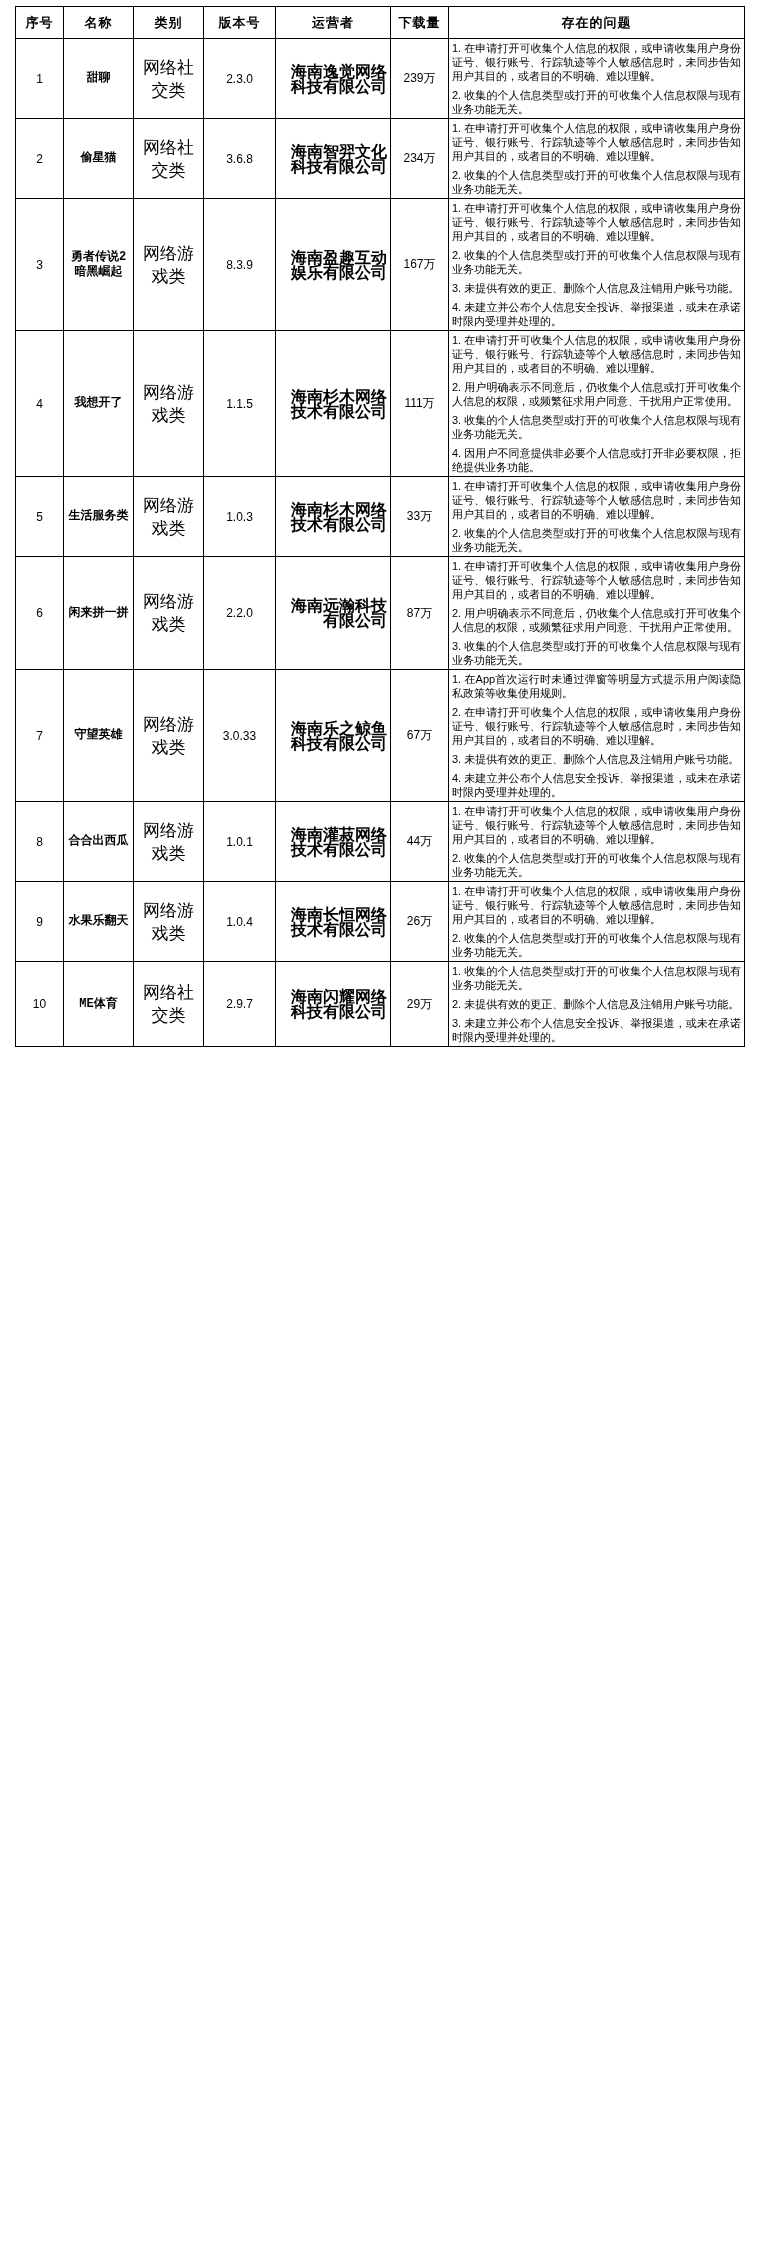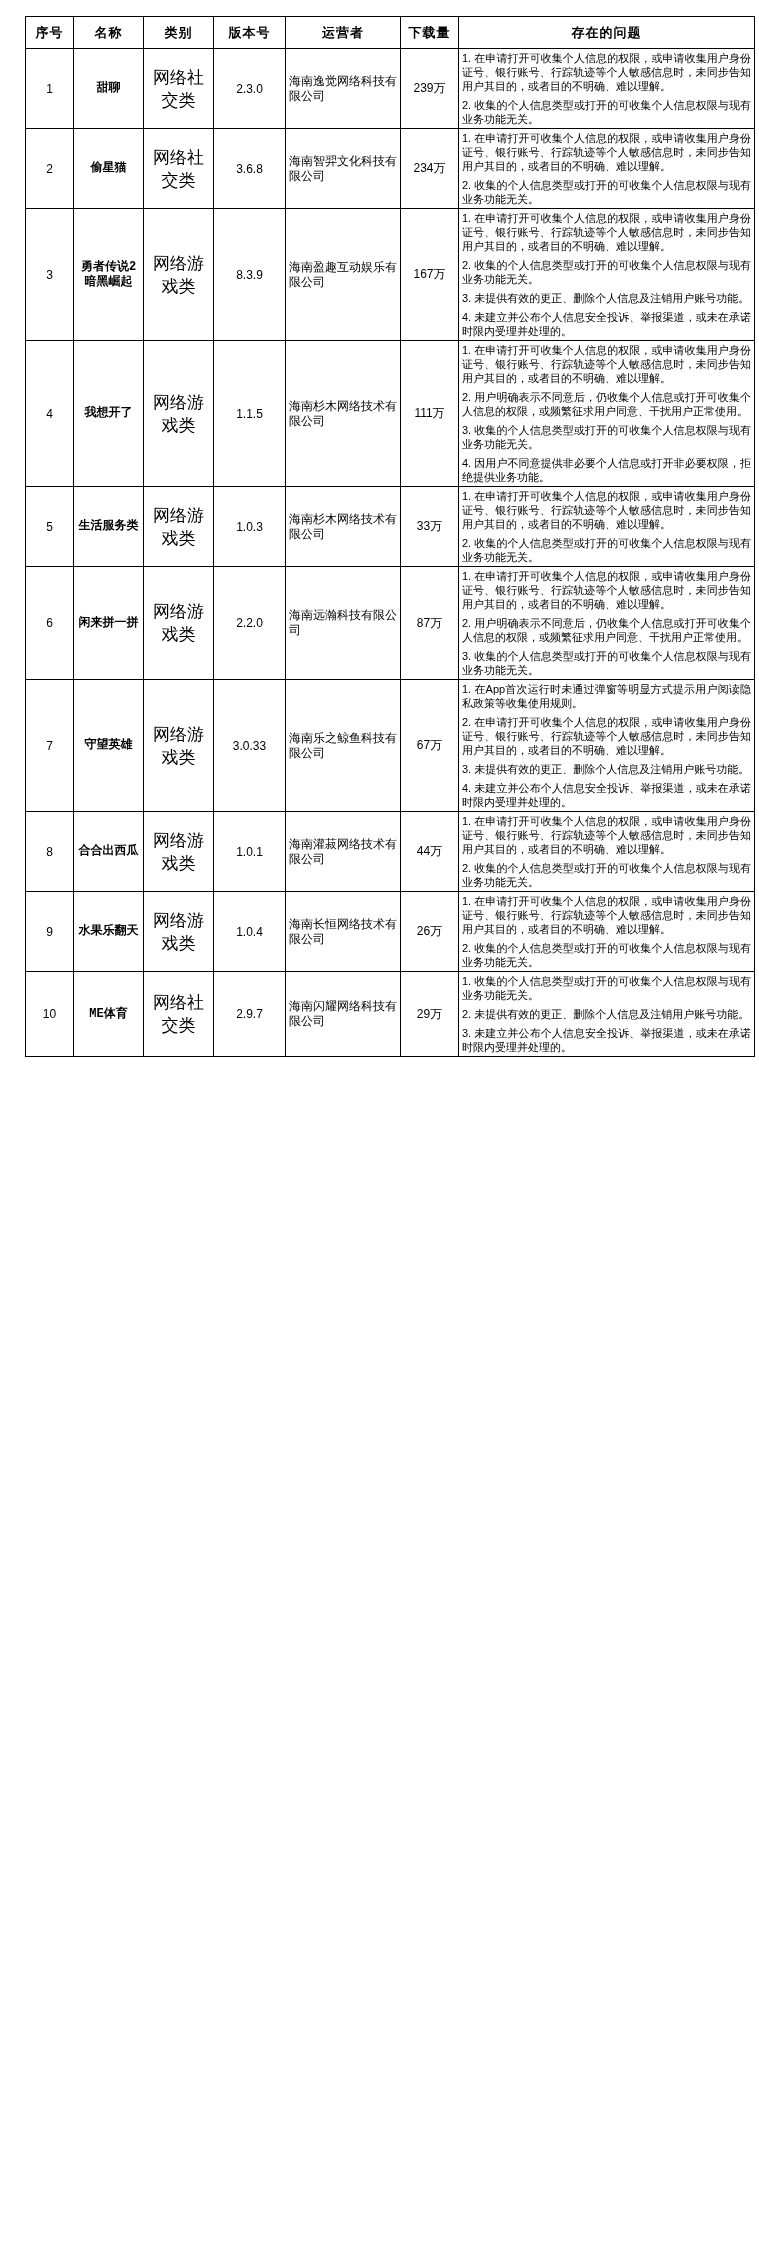--- a/index.html
+++ b/index.html
@@ -6,21 +6,21 @@
     margin: 0;
     padding: 0;
     background: #ffffff;
   }
   body {
     font-family: "Liberation Sans", sans-serif;
     width: 759px;
   }
   .page {
     width: 759px;
-    padding: 10px;
+    padding: 0;
     box-sizing: border-box;
   }
   table.apptable {
     border-collapse: collapse;
     width: 729px;
     margin: 6px 15px 0 15px;
     table-layout: fixed;
   }
   table.apptable th, table.apptable td {
     border: 1px solid #000000;
@@ -52,23 +52,24 @@
     font-size: 12px;
     font-weight: bold;
     line-height: 15px;
     font-family: Liberation Mono, monospace;
   }
   td.cat {
     text-align: center;
     font-size: 17px;
   }
   td.op {
-    text-align: left;
-    font-size: 12px;
+    text-align: right;
+    font-size: 16px;
     line-height: 15px;
+    font-weight: bold;
   }
   td.iss {
     font-size: 11px;
     line-height: 14px;
     text-align: justify;
     padding: 3px 4px;
   }
   td.iss .issue-line {
     margin: 0 0 5px 0;
   }

